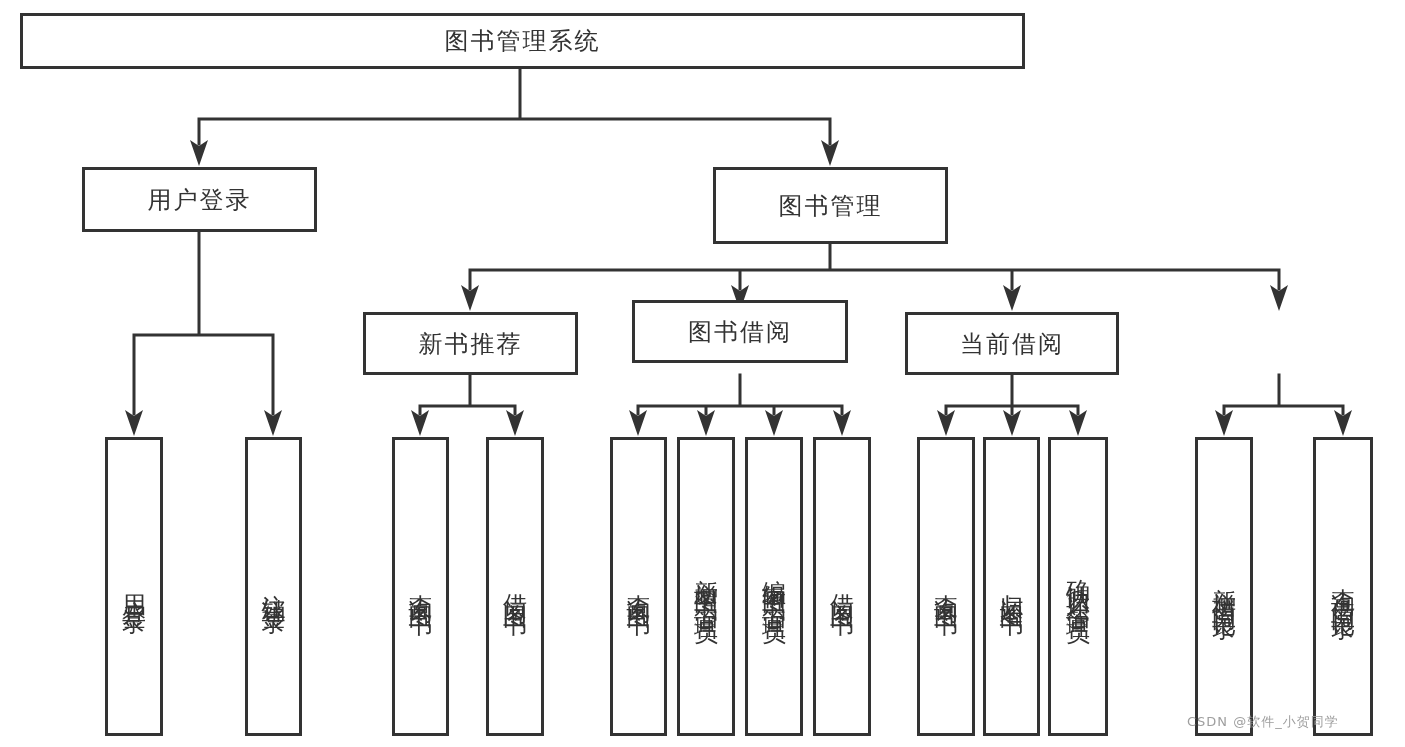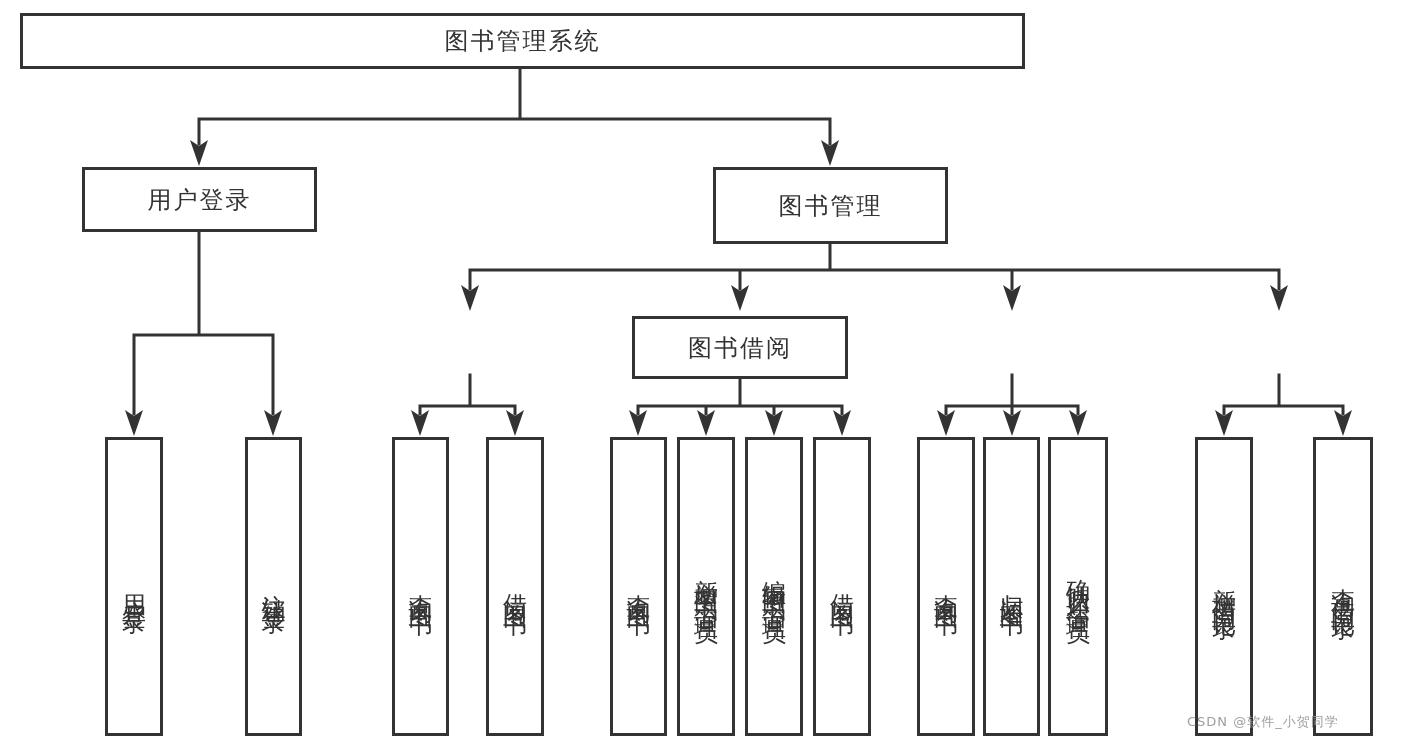--- a/index.html
+++ b/index.html
@@ -62,21 +62,23 @@
       M1078,436 L1069,410 L1078,416 L1087,410 Z
       M1224,436 L1215,410 L1224,416 L1233,410 Z
       M1343,436 L1334,410 L1343,416 L1352,410 Z"></path>
   </svg>
 
   <div class="node hnode" style="left:20px;top:13px;width:1005px;height:56px">图书管理系统</div>
 
   <div class="node hnode" style="left:82px;top:167px;width:235px;height:65px">用户登录</div>
   <div class="node hnode" style="left:713px;top:167px;width:235px;height:77px">图书管理</div>
 
-  <div class="node hnode" style="left:632px;top:316px;width:216px;height:63px">图书借阅</div>
+  <div class="node hnode" style="left:363px;top:312px;width:215px;height:63px">新书推荐</div>
+  <div class="node hnode" style="left:632px;top:300px;width:216px;height:63px">图书借阅</div>
+  <div class="node hnode" style="left:905px;top:312px;width:214px;height:63px">当前借阅</div>
 
   <div class="node vnode" style="left:105px;top:437px;width:58px;height:299px">
     <span class="vtext">用户登录</span>
   </div>
   <div class="node vnode" style="left:245px;top:437px;width:57px;height:299px">
     <span class="vtext">注销登录</span>
   </div>
 
   <div class="node vnode" style="left:392px;top:437px;width:57px;height:299px">
     <span class="vtext">查询图书</span>

